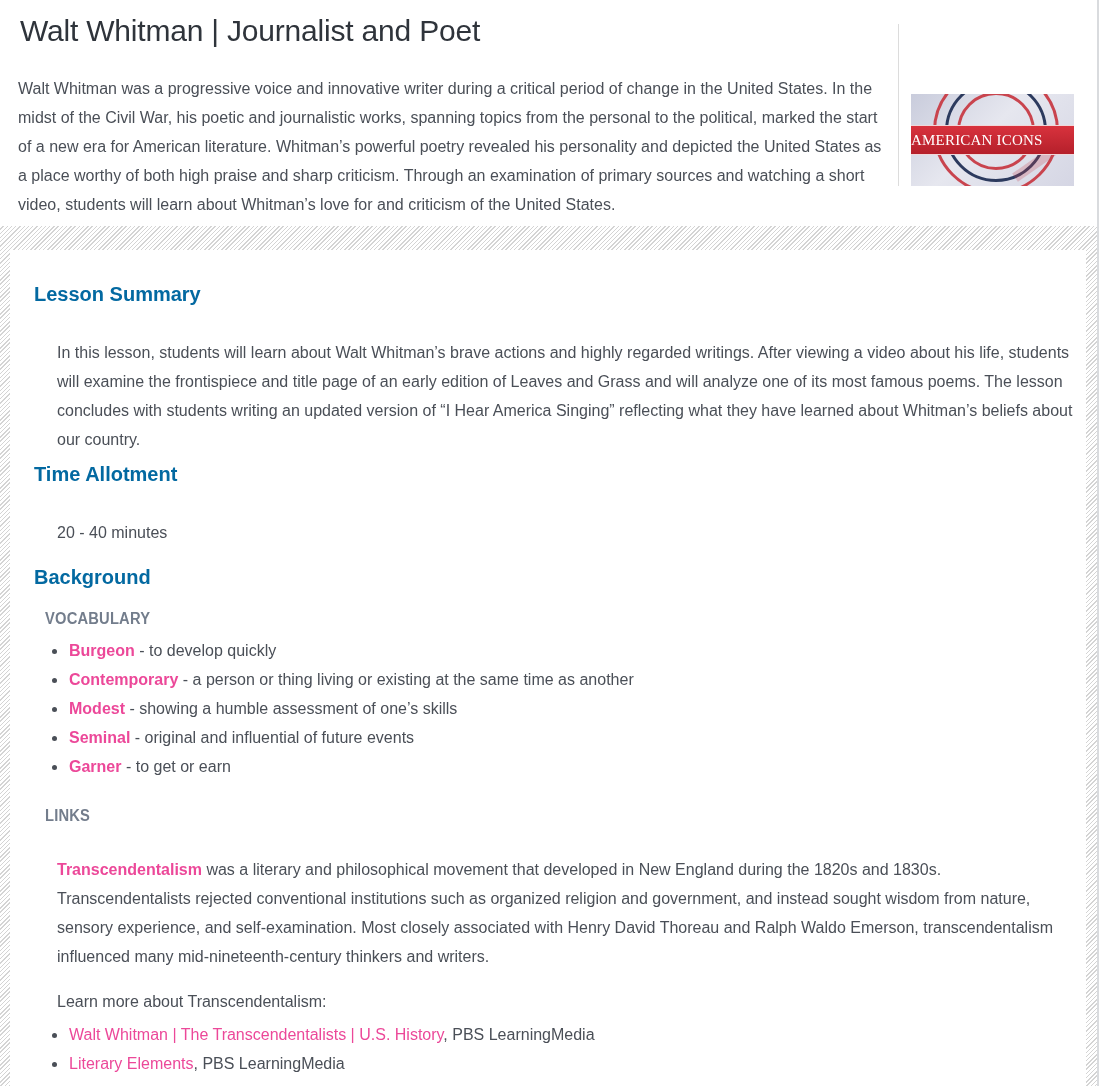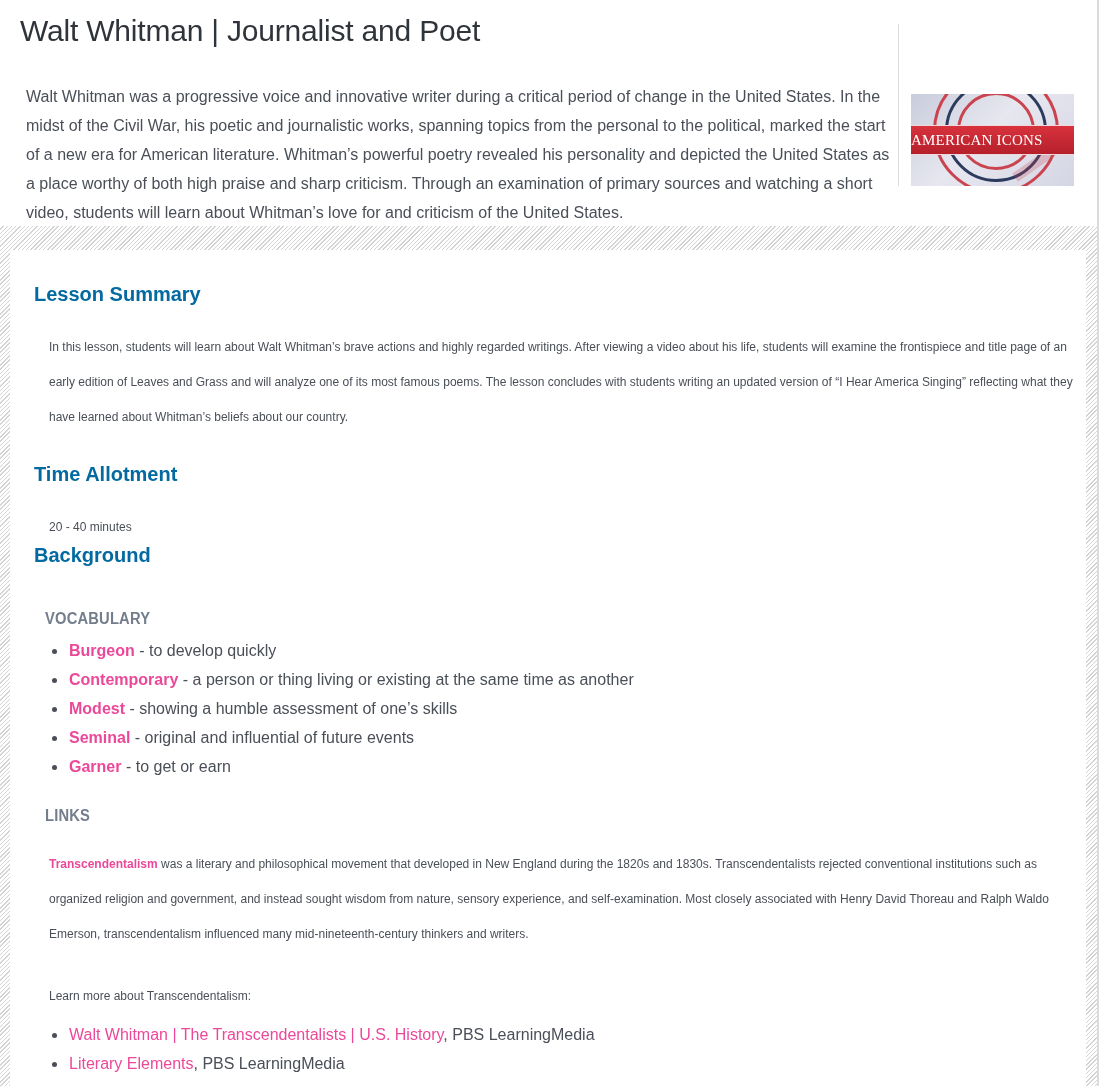--- a/index.html
+++ b/index.html
@@ -14,21 +14,21 @@
     position: absolute; left: 1097px; top: 0; width: 2px; height: 1086px;
     background: #d9dbde;
   }
   
   .header { position: absolute; left: 0; top: 0; width: 1097px; height: 226px; }
   .page-title {
     position: absolute; left: 20px; top: 14px; margin: 0;
     font-size: 30px; font-weight: normal; color: #2f343b; letter-spacing: -0.2px;
   }
   .intro {
-    position: absolute; left: 10px; top: 66px; width: 868px; margin: 16px;
+    position: absolute; left: 10px; top: 66px; width: 868px; margin: 8px;
     font-size: 16px; line-height: 29px; color: #4a4f57;
   }
   .divider {
     position: absolute; left: 898px; top: 24px; width: 1px; height: 162px;
     background: #dcdcdc;
   }
   .thumb {
     position: absolute; left: 911px; top: 94px; width: 163px; height: 92px;
     overflow: hidden;
     background: linear-gradient(135deg, #c9ccdc 0%, #e6e7ef 45%, #d5d6e4 100%);
@@ -55,21 +55,21 @@
   }
   .content {
     position: absolute; left: 10px; top: 250px; width: 1076px; height: 836px;
     background: #ffffff;
   }
   .h2 {
     position: absolute; left: 24px; margin: 0;
     font-size: 20px; font-weight: bold; color: #0369a1;
   }
   .para {
-    position: absolute; margin: 4px; font-size: 12px; line-height: 35px; color: #4a4f57;
+    position: absolute; margin: 12px; font-size: 16px; line-height: 29px; color: #4a4f57;
   }
   .h3 {
     position: absolute; left: 35px; margin: 0;
     font-size: 16px; font-weight: bold; color: #737d8c; letter-spacing: 0.2px;
     transform: scaleX(0.92); transform-origin: left;
   }
   ul.list { position: absolute; left: 35px; margin: 0; padding: 0; list-style: none; }
   ul.list li {
     position: relative; padding-left: 24px; font-size: 16px; line-height: 29px; color: #4a4f57;
   }
@@ -100,21 +100,21 @@
 
 <div class="hatch"></div>
 
 <main class="content">
   <h2 class="h2" style="top:33px;">Lesson Summary</h2>
   <p class="para" style="left:35px; top:76px; width:1030px;">In this lesson, students will learn about Walt Whitman’s brave actions and highly regarded writings. After viewing a video about his life, students will examine the frontispiece and title page of an early edition of Leaves and Grass and will analyze one of its most famous poems. The lesson concludes with students writing an updated version of “I Hear America Singing” reflecting what they have learned about Whitman’s beliefs about our country.</p>
 
   <h2 class="h2" style="top:213px;">Time Allotment</h2>
   <p class="para" style="left:35px; top:256px;">20 - 40 minutes</p>
 
-  <h2 class="h2" style="top:294px;">Background</h2>
+  <h2 class="h2" style="top:316px;">Background</h2>
 
   <h3 class="h3" style="top:360px;">VOCABULARY</h3>
   <ul class="list" style="top:386px;">
     <li><span class="term">Burgeon</span><span> - to develop quickly</span></li>
     <li><span class="term">Contemporary</span><span> - a person or thing living or existing at the same time as another</span></li>
     <li><span class="term">Modest</span><span> - showing a humble assessment of one’s skills</span></li>
     <li><span class="term">Seminal</span><span> - original and influential of future events</span></li>
     <li><span class="term">Garner</span><span> - to get or earn</span></li>
   </ul>
 

